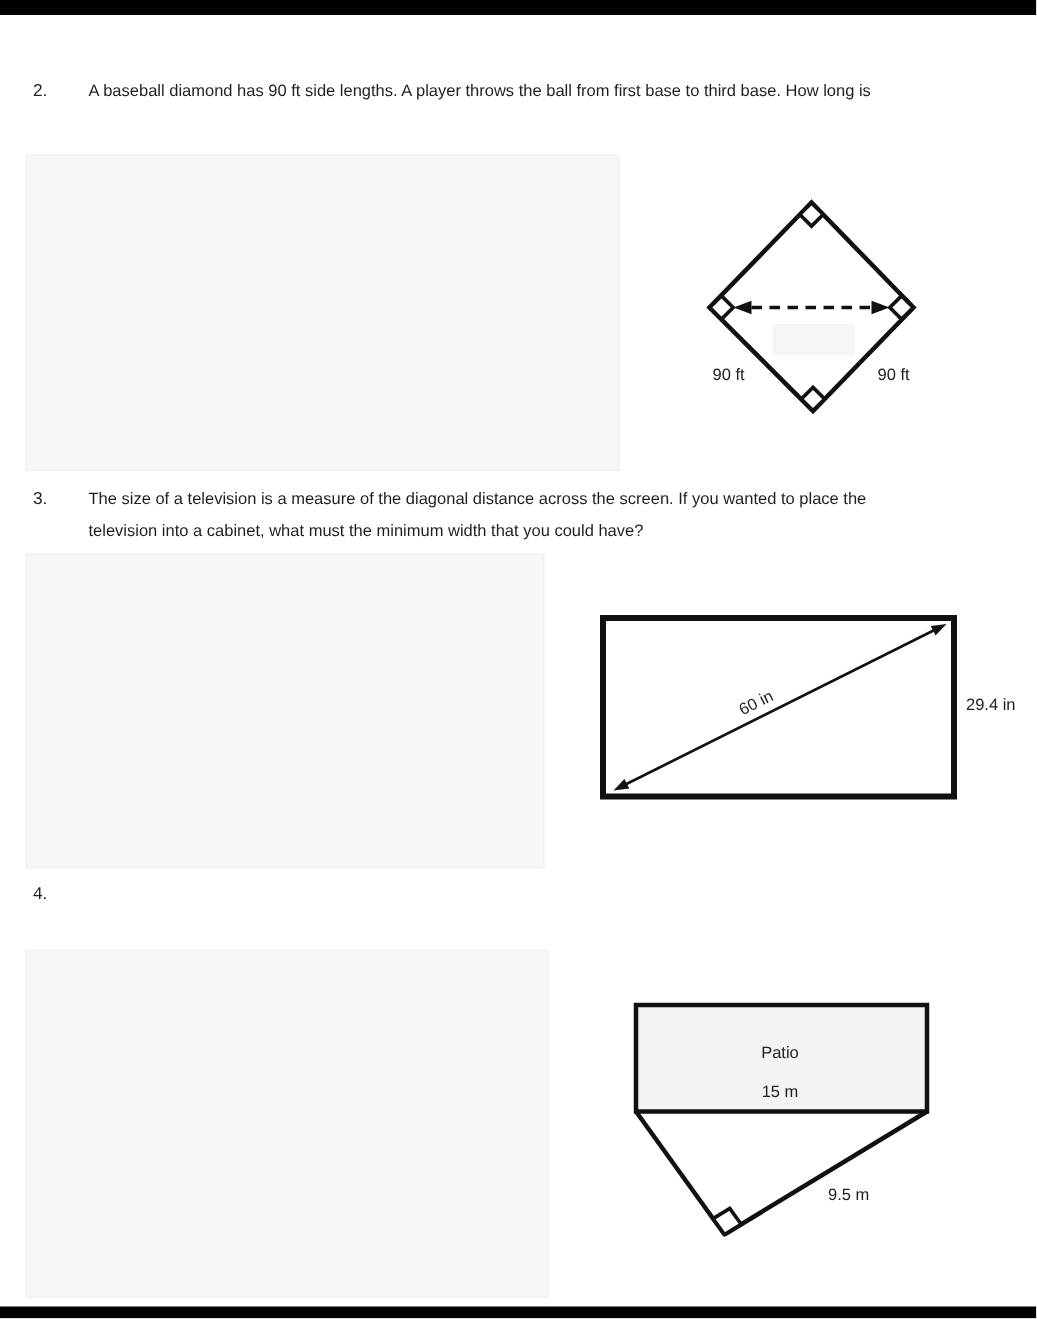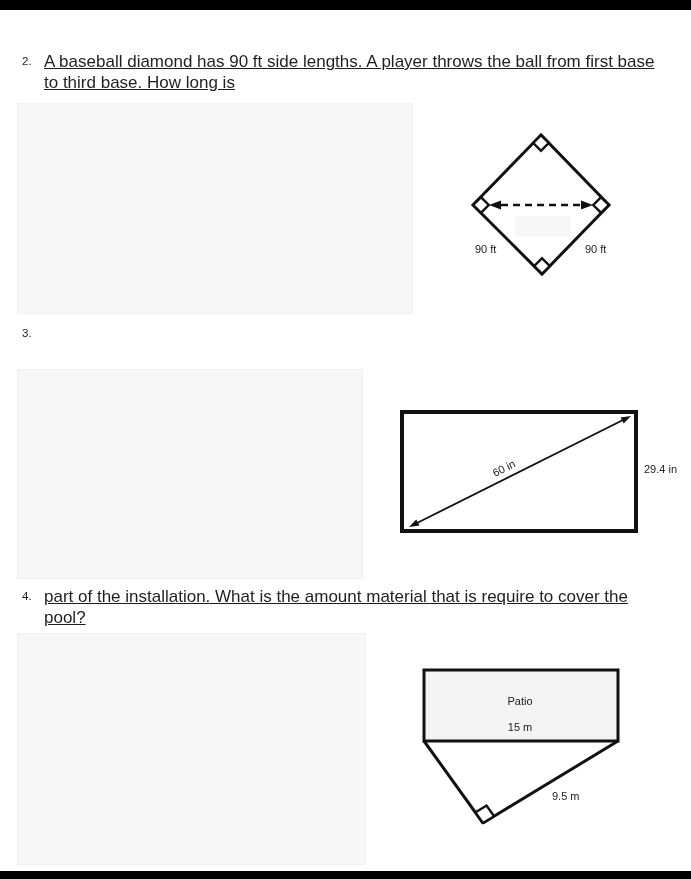--- a/index.html
+++ b/index.html
@@ -8,21 +8,21 @@
     font-family:"Liberation Sans", sans-serif;color:#1f1f1f;
   }
   .bar{position:absolute;left:0;width:691px;background:#000000;}
   .bar.top{top:0;height:10px;}
   .bar.bottom{top:871px;height:8px;}
   .workbox{position:absolute;background:#f7f7f7;border:1px solid #f1f1f1;box-sizing:border-box;}
   .workbox.a{left:17px;top:103px;width:396px;height:211px;}
   .workbox.b{left:17px;top:369px;width:346px;height:210px;}
   .workbox.c{left:17px;top:633px;width:349px;height:232px;}
   .prob-num{position:absolute;left:22px;width:20px;font-size:11.5px;line-height:21px;}
-  .prob-text{position:absolute;left:44px;width:625px;font-size:17px;line-height:21px;text-decoration:underline;}
+  .prob-text{position:absolute;left:59px;width:625px;font-size:11px;line-height:21px;}
   .p2{top:51px;} .p3{top:323px;} .p4{top:586px;}
   svg{position:absolute;overflow:visible;}
   svg text{font-family:"Liberation Sans", sans-serif;fill:#222222;font-size:11px;}
   .dsvg-baseball{left:455px;top:120px;}
   .dsvg-tv{left:395px;top:405px;}
   .dsvg-pool{left:415px;top:660px;}
 </style>
 </head>
 <body>
 
@@ -45,35 +45,36 @@
     <rect x="80.5" y="17.5" width="11" height="11" transform="rotate(45 86 23)" fill="#ffffff" stroke="#111111" stroke-width="2.4"></rect>
     <rect x="20.5" y="79.5" width="11" height="11" transform="rotate(45 26 85)" fill="#ffffff" stroke="#111111" stroke-width="2.4"></rect>
     <rect x="140.5" y="79.5" width="11" height="11" transform="rotate(45 146 85)" fill="#ffffff" stroke="#111111" stroke-width="2.4"></rect>
     <rect x="81.5" y="140.5" width="11" height="11" transform="rotate(45 87 146)" fill="#ffffff" stroke="#111111" stroke-width="2.4"></rect>
     <text x="20" y="133">90 ft</text>
     <text x="130" y="133">90 ft</text>
   </svg>
 
   <div class="prob-num p3">3.</div>
   <div class="prob-text p3">
+    <div>The size of a television is a measure of the diagonal distance across the screen. If you wanted to place the</div>
+    <div>television into a cabinet, what must the minimum width that you could have?</div>
   </div>
   <div class="workbox b"></div>
 
   <svg class="dsvg-tv" width="296" height="140">
     <rect x="7" y="7" width="234" height="119" fill="#ffffff" stroke="#111111" stroke-width="4"></rect>
     <line x1="22" y1="118" x2="228" y2="15" stroke="#111111" stroke-width="1.8"></line>
     <polygon points="236,11 228.7,18.6 225.5,12.4" fill="#111111"></polygon>
     <polygon points="14,122 24.5,120.6 21.3,114.4" fill="#111111"></polygon>
     <text transform="translate(100,72) rotate(-26.5)">60 in</text>
     <text x="249" y="68">29.4 in</text>
   </svg>
 
   <div class="prob-num p4">4.</div>
   <div class="prob-text p4">
-    <div>part of the installation. What is the amount material that is require to cover the pool?</div>
   </div>
   <div class="workbox c"></div>
 
   <svg class="dsvg-pool" width="230" height="178">
     <rect x="9" y="10" width="194" height="71" fill="#f3f3f3" stroke="#111111" stroke-width="3"></rect>
     <line x1="9" y1="81" x2="68" y2="163" stroke="#111111" stroke-width="3"></line>
     <line x1="203" y1="81" x2="68" y2="163" stroke="#111111" stroke-width="3"></line>
     <polygon points="68,163 60.4,152.4 71.5,145.6 79.1,156.2" fill="#ffffff" stroke="#111111" stroke-width="2.4"></polygon>
     <text x="105" y="45" text-anchor="middle">Patio</text>
     <text x="105" y="71" text-anchor="middle">15 m</text>

